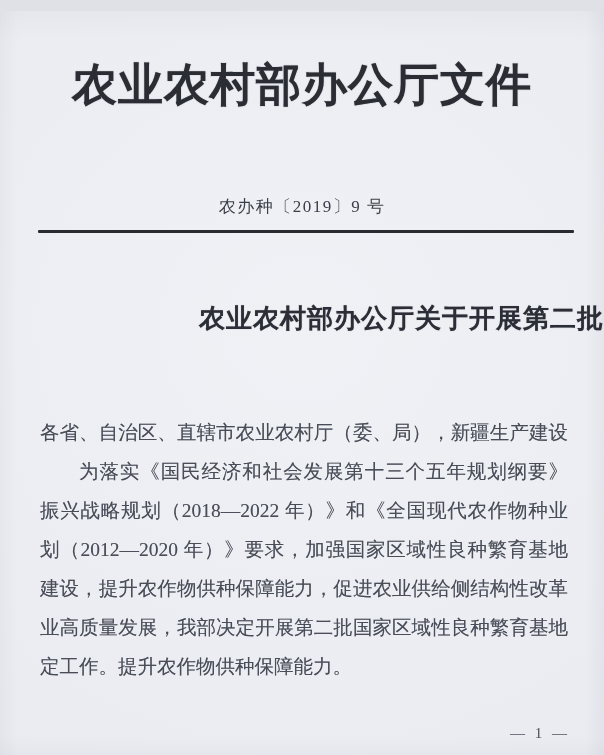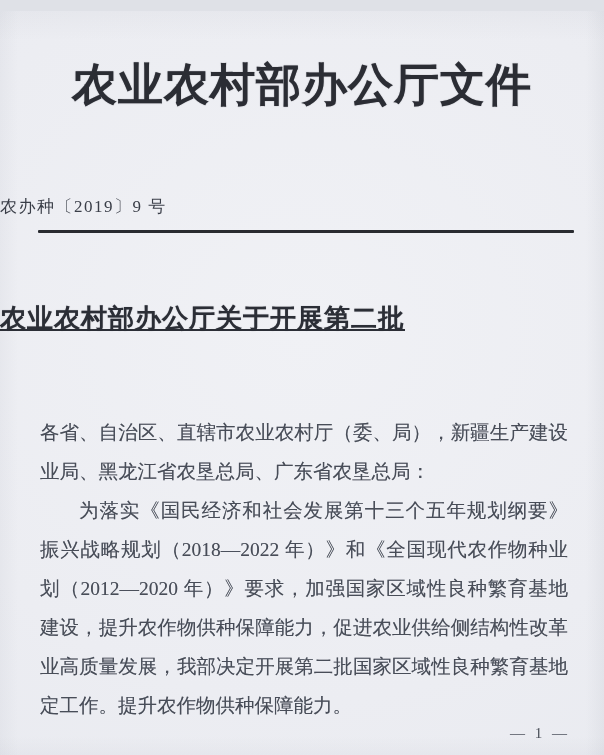--- a/index.html
+++ b/index.html
@@ -32,48 +32,47 @@
     letter-spacing: 1px;
     color: #2b2d34;
     text-shadow: 0 0 1px rgba(43,45,52,0.55);
     white-space: nowrap;
   }
   .doc-number {
     position: absolute;
     top: 184px;
     left: 0;
     width: 100%;
-    text-align: left;
+    text-align: center;
     font-size: 17px;
     line-height: 24px;
     letter-spacing: 1.5px;
     color: #3a3e48;
   }
   .rule {
     position: absolute;
     top: 219px;
     left: 38px;
     width: 536px;
     height: 3px;
     background: #292b30;
     border-radius: 1px;
   }
   .notice-title {
     position: absolute;
     top: 289px;
     left: 0;
     width: 100%;
-    text-align: left;
+    text-align: right;
     font-size: 26px;
     line-height: 38px;
     font-weight: 700;
     letter-spacing: 1px;
     color: #2b2e36;
     text-shadow: 0 0 0.8px rgba(43,46,54,0.5);
-    text-decoration: underline;
   }
   .body-block {
     position: absolute;
     top: 402px;
     left: 40px;
     width: 528px;
     font-size: 19.5px;
     color: #484d58;
     text-shadow: 0 0 0.6px rgba(72,77,88,0.45);
   }
@@ -112,21 +111,20 @@
   <div class="doc-number">农办种〔2019〕9 号</div>
 
   <div class="rule"></div>
 
   <div class="notice-title">
     <div>农业农村部办公厅关于开展第二批</div>
   </div>
 
   <div class="body-block">
     <div class="line fill">各省、自治区、直辖市农业农村厅（委、局），新疆生产建设兵团农</div>
-    <div class="line open">业局、黑龙江省农垦总局、广东省农垦总局：</div>
     <div class="line fill indent">为落实《国民经济和社会发展第十三个五年规划纲要》《乡村</div>
     <div class="line fill">振兴战略规划（2018—2022 年）》和《全国现代农作物种业发展规</div>
     <div class="line fill">划（2012—2020 年）》要求，加强国家区域性良种繁育基地保护和</div>
     <div class="line fill">建设，提升农作物供种保障能力，促进农业供给侧结构性改革和农</div>
     <div class="line fill">业高质量发展，我部决定开展第二批国家区域性良种繁育基地认</div>
     <div class="line open">定工作。提升农作物供种保障能力。</div>
   </div>
 
   <div class="page-number">— 1 —</div>
 

